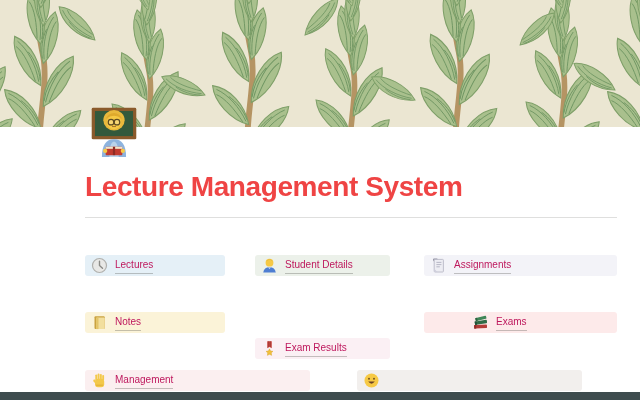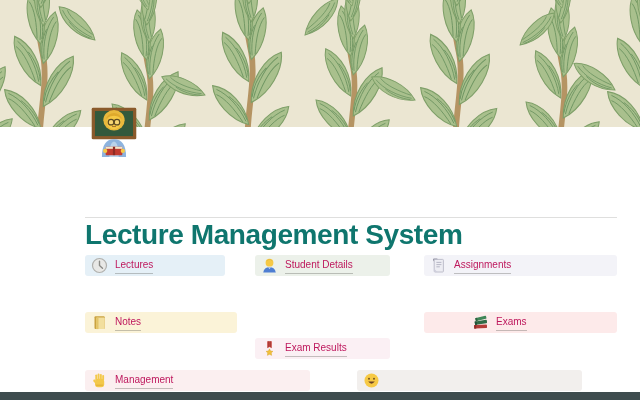--- a/index.html
+++ b/index.html
@@ -5,21 +5,21 @@
   * { margin:0; padding:0; box-sizing:border-box; }
   html,body { width:640px; height:400px; }
   body { font-family:"Liberation Sans", sans-serif; background:#fff; }
   #stage { position:relative; width:640px; height:400px; overflow:hidden; background:#fff; }
 
   .cover { position:absolute; left:0; top:0; width:640px; height:127px; overflow:hidden; }
 
   .page-icon { position:absolute; left:88px; top:105px; width:52px; height:52px; }
 
   .title { position:absolute; left:85px; top:170px; width:530px;
-           font-size:28px; font-weight:700; color:#0f766e; letter-spacing:-0.4px; line-height:34px;margin-top:48px; }
+           font-size:28px; font-weight:700; color:#ef4444; letter-spacing:-0.4px; line-height:34px; }
 
   .divider { position:absolute; left:85px; top:217px; width:532px; height:1px;
              background:rgba(55,53,47,0.16); }
 
   .card { position:absolute; height:21px; border-radius:3px; display:flex; align-items:center;
           padding:0 6px; gap:7px; cursor:pointer; text-decoration:none; overflow:hidden; }
   .card .cicon { width:17px; height:17px; flex:0 0 17px; display:flex; align-items:center; }
   .card .cicon svg { width:17px; height:17px; display:block; }
   .card .clabel { font-size:10px; font-weight:400; color:#be185d; line-height:16px;
                   border-bottom:1px solid rgba(55,53,47,0.28); white-space:nowrap; }
@@ -121,21 +121,21 @@
       <svg viewBox="0 0 17 17">
         <circle cx="8.5" cy="5.7" r="3.9" fill="#f6c945"></circle>
         <path d="M4.9 4.6 Q8.5 0.8 12.1 4.6 Q10.6 2.6 8.5 2.6 Q6.4 2.6 4.9 4.6 Z" fill="#caa02f"></path>
         <path d="M2.2 15.6 Q3 10.3 8.5 10.3 Q14 10.3 14.8 15.6 Z" fill="#4e7ed2"></path>
         <path d="M7.2 10.4 L8.5 12.1 L9.8 10.4 Z" fill="#dfe9f7"></path>
       </svg>
     </span>
     <span class="clabel">Student Details</span>
   </a>
 
-  <a class="card" style="left: 85px; top: 312px; width: 152px; background-color: rgb(251, 243, 216); text-align: center;">
+  <a class="card" style="left: 85px; top: 312px; width: 140px; background-color: rgb(251, 243, 216); text-align: center;">
     <span class="cicon">
       <svg viewBox="0 0 17 17">
         <rect x="3.5" y="2.3" width="10.2" height="12.8" rx="1" fill="#caa23f"></rect>
         <rect x="5.2" y="3.6" width="8.5" height="11.5" rx="0.8" fill="#f2df9e"></rect>
         <rect x="5.2" y="3.6" width="2.3" height="11.5" fill="#e3c467"></rect>
       </svg>
     </span>
     <span class="clabel">Notes</span>
   </a>
 

